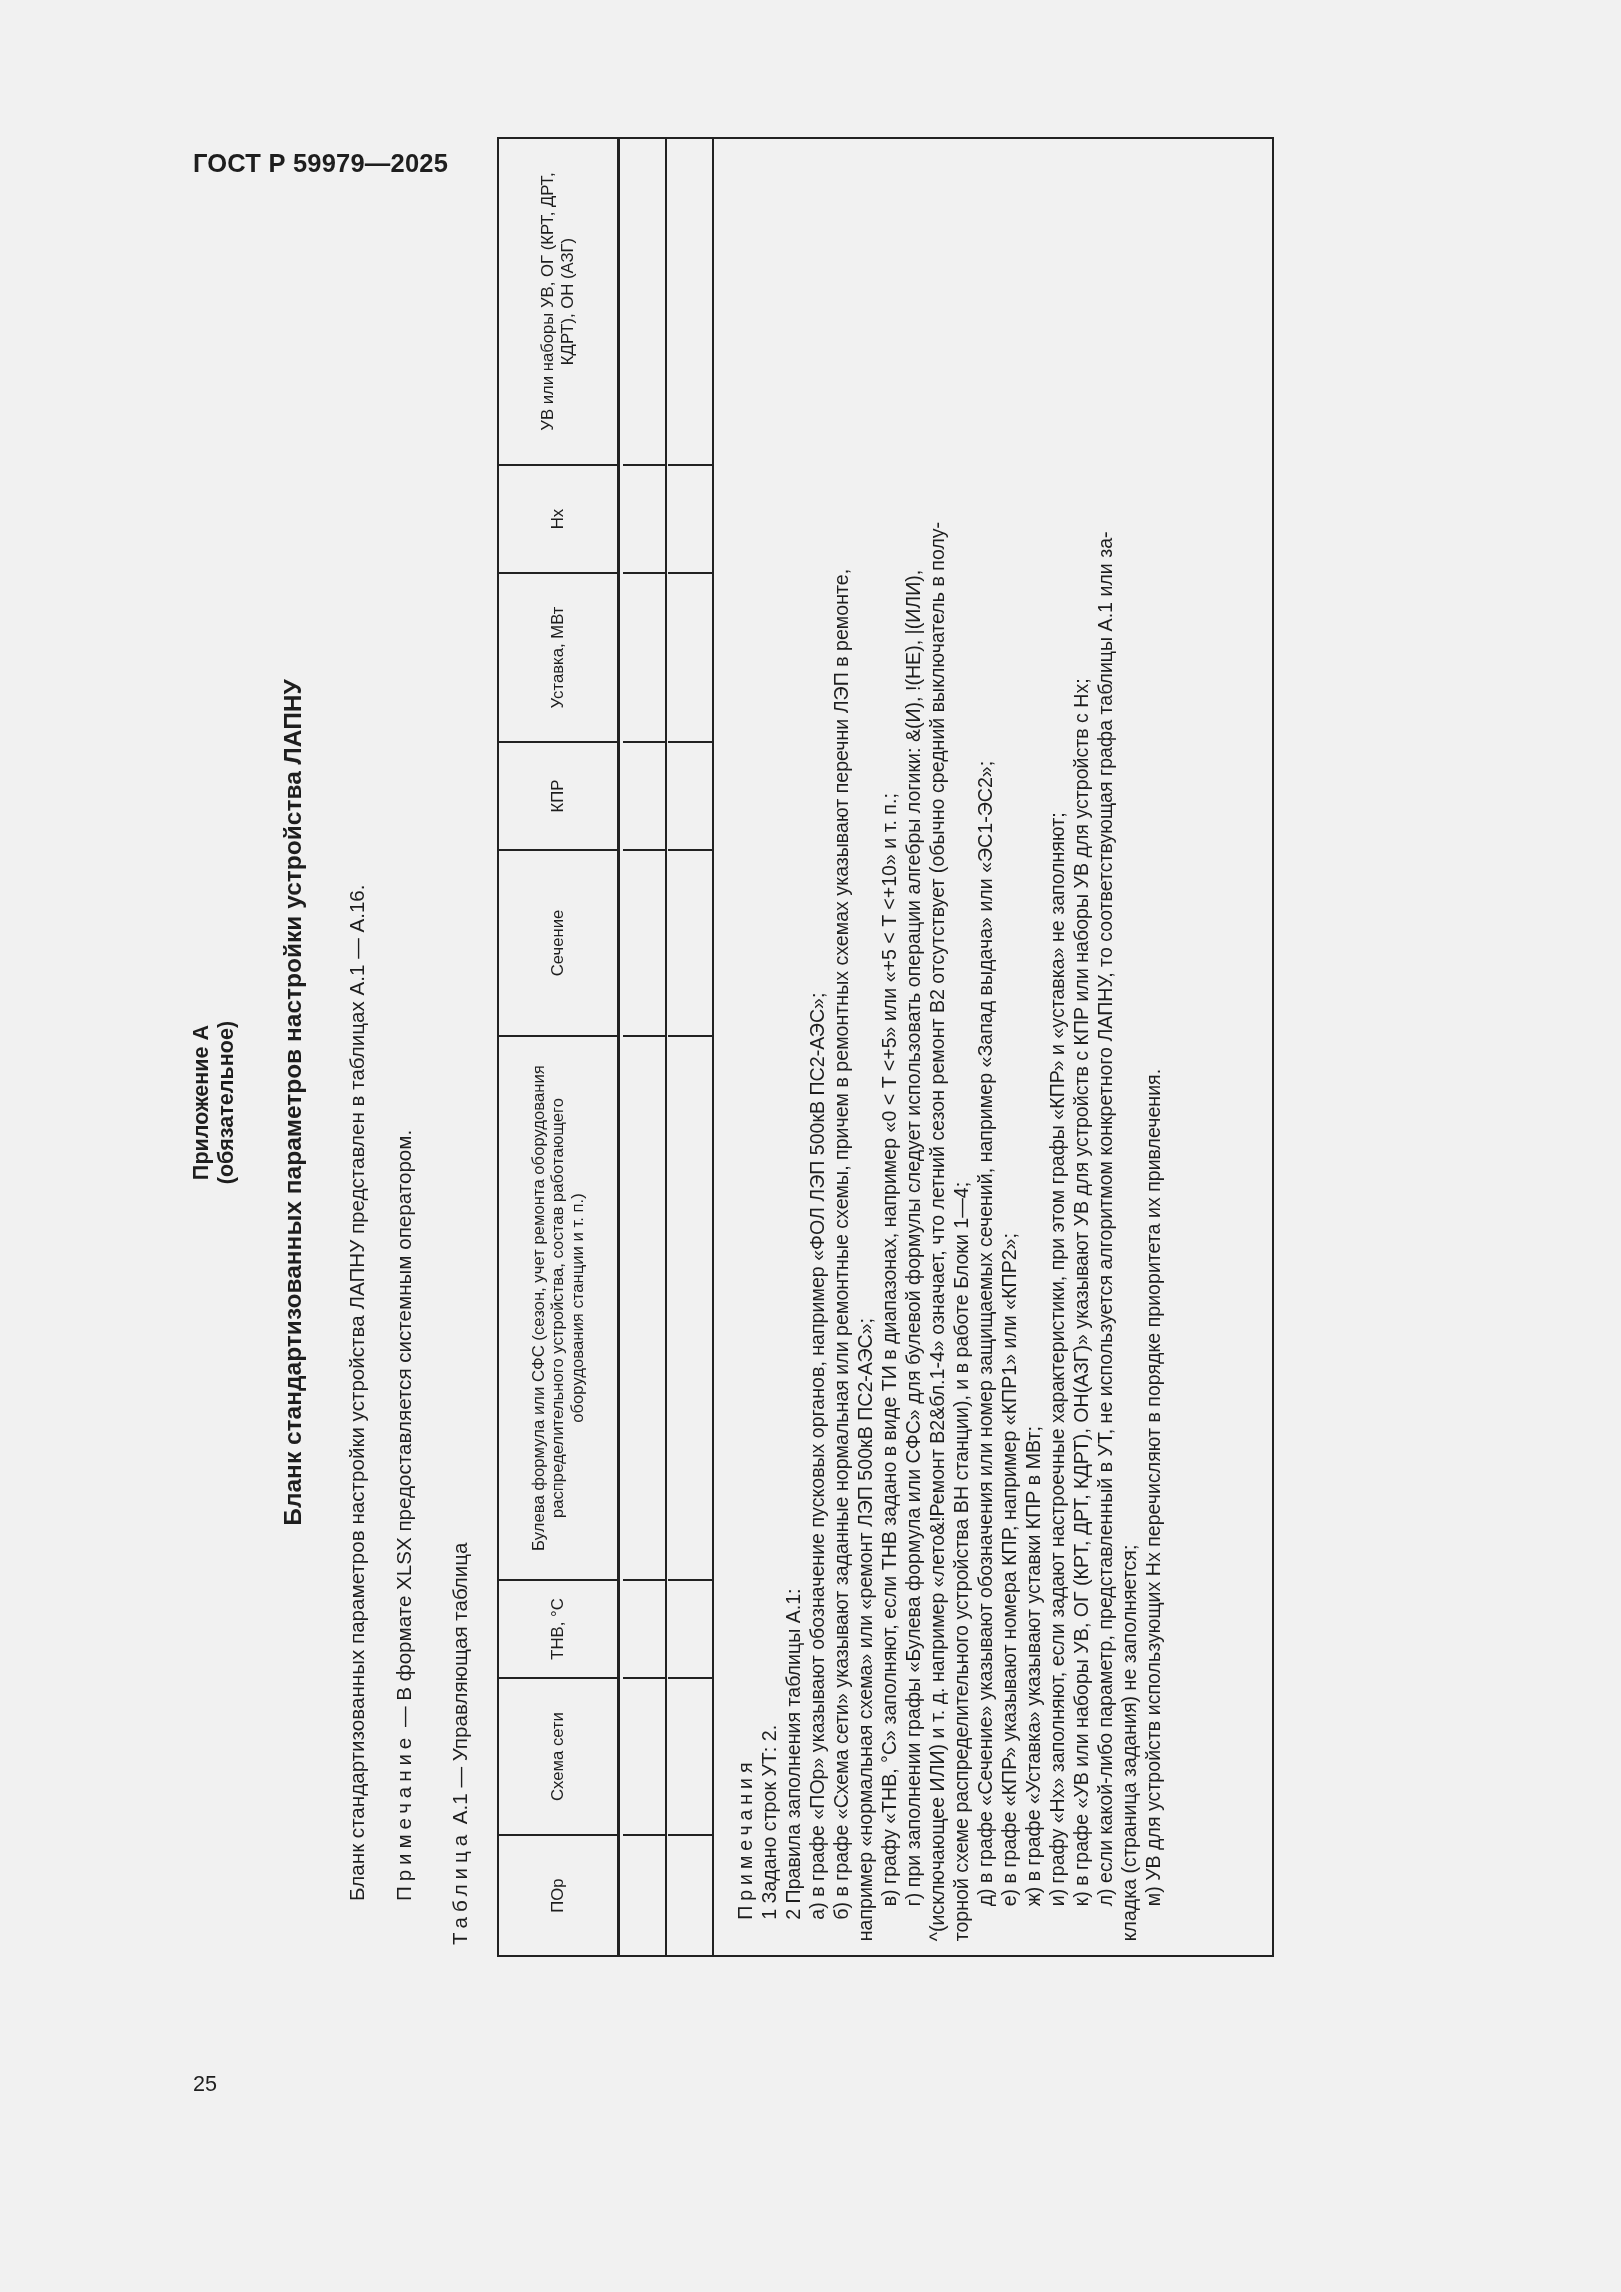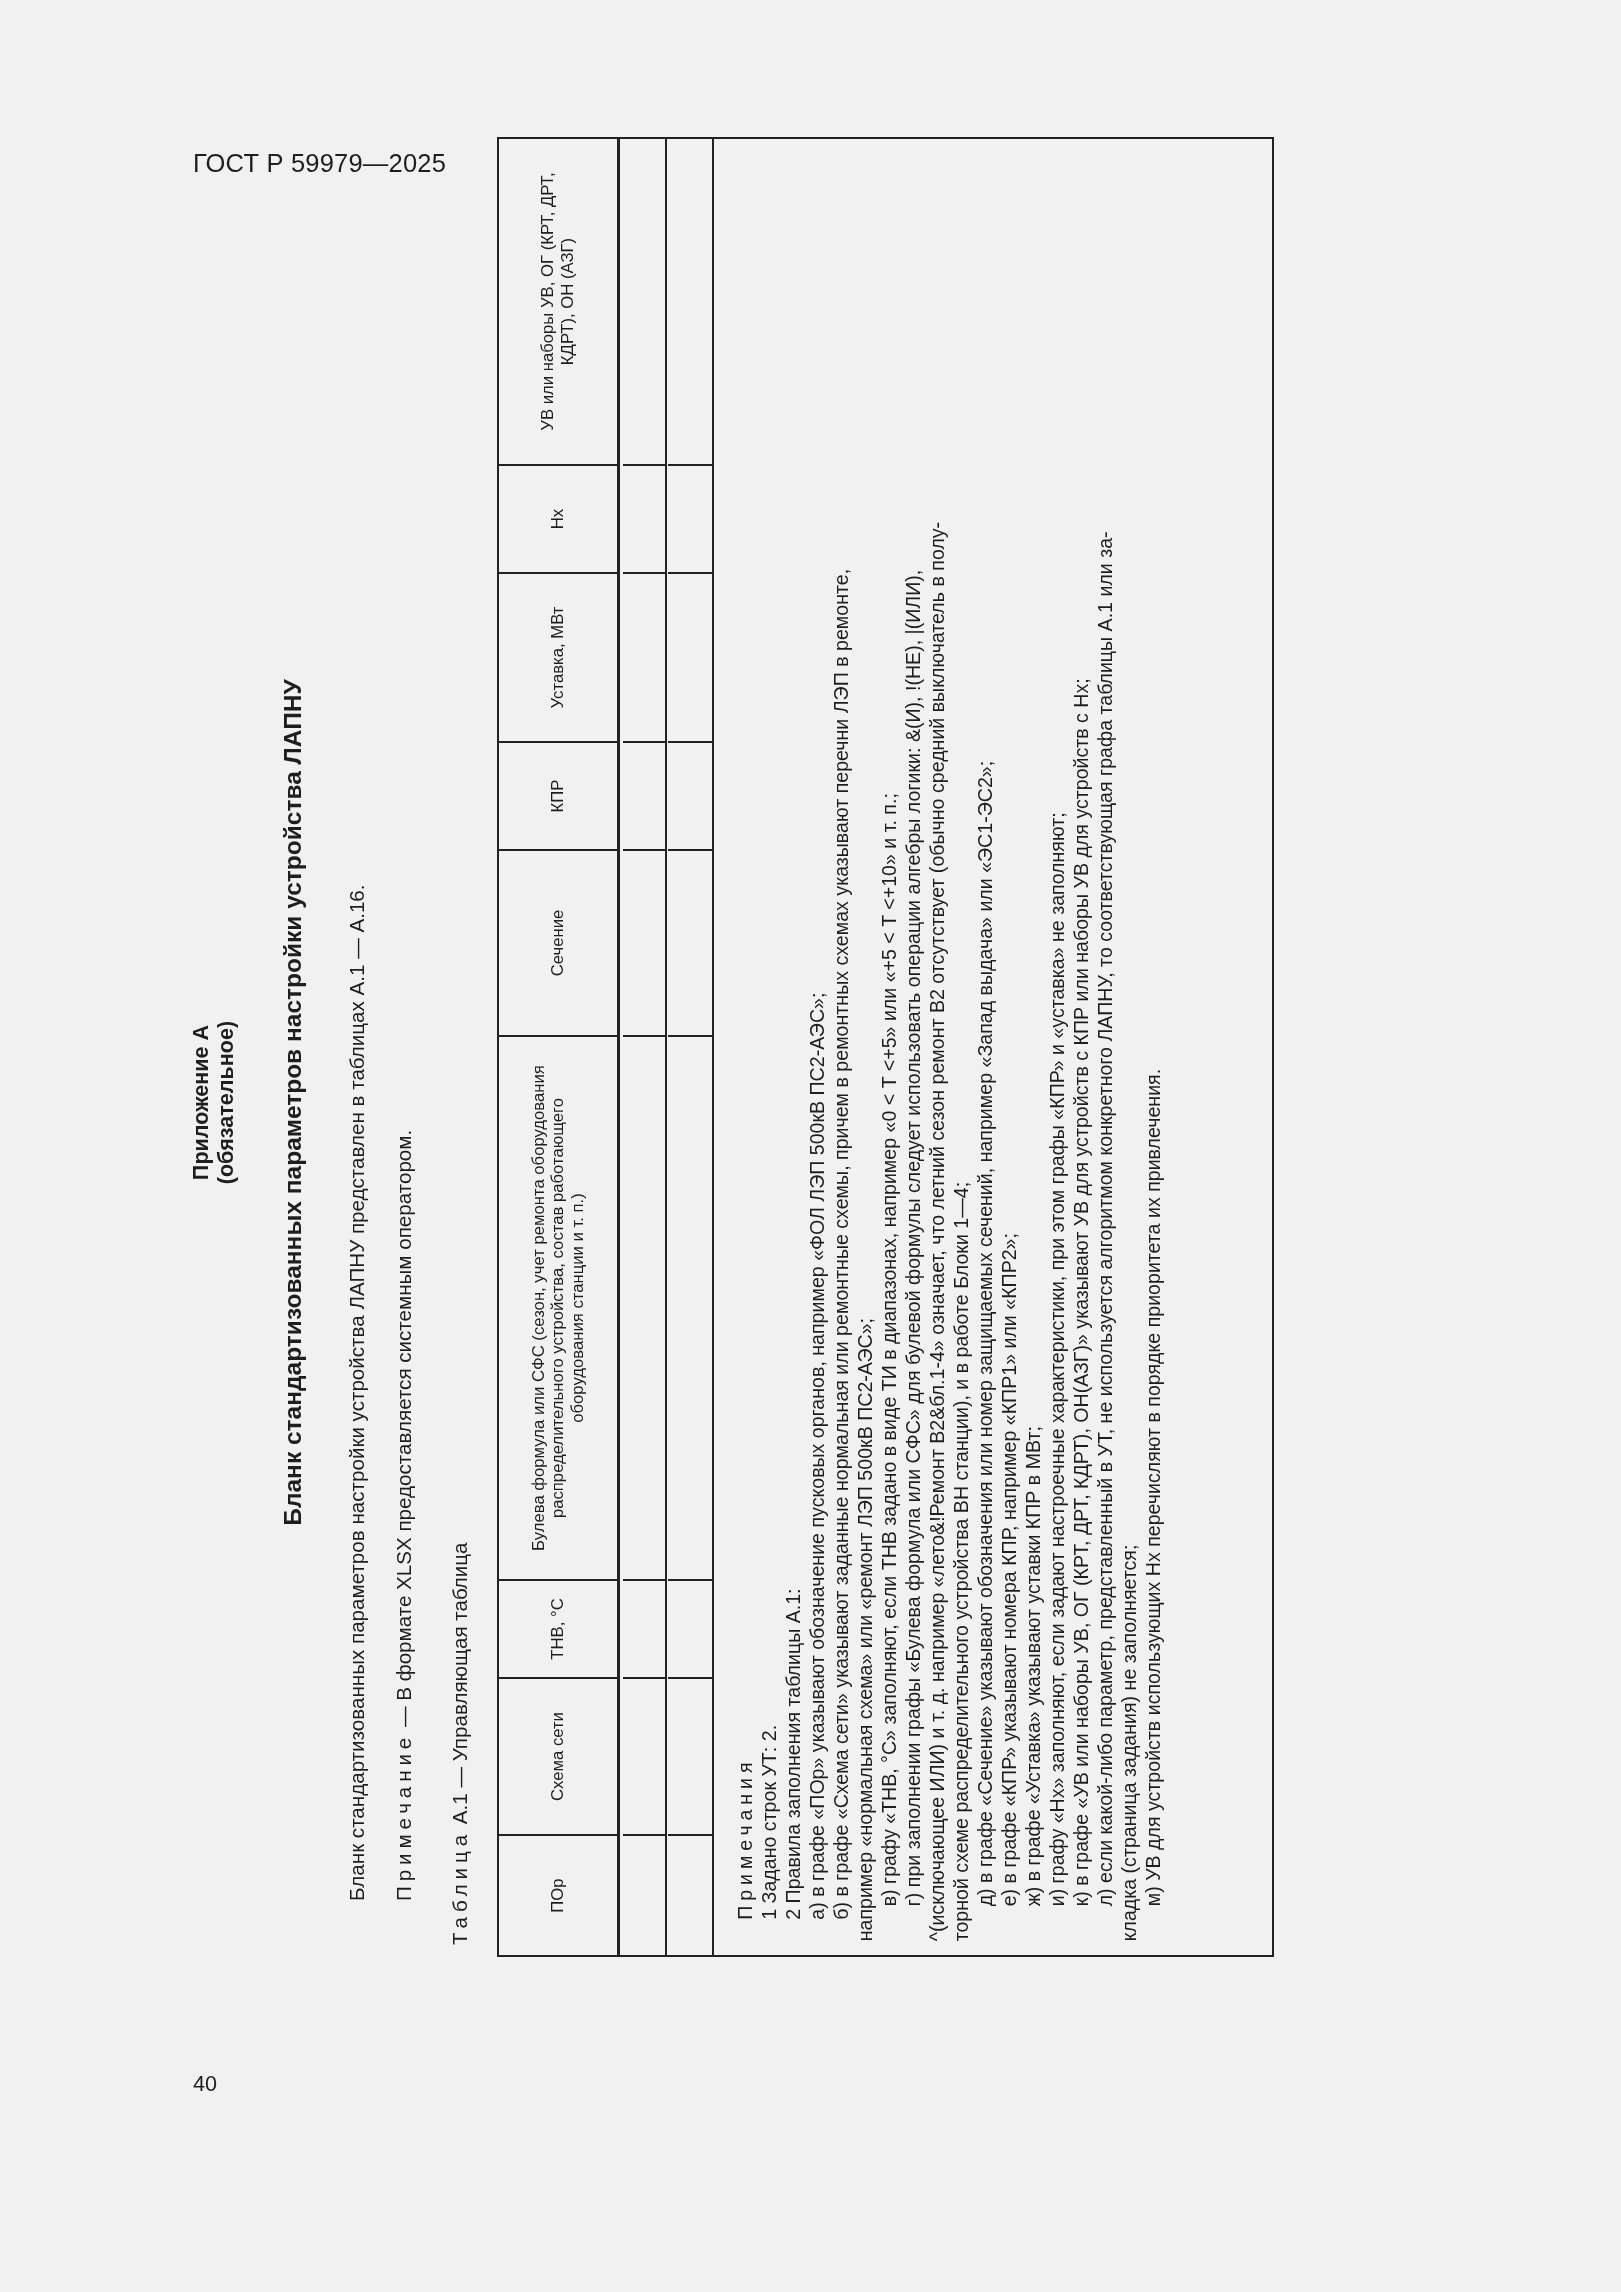--- a/index.html
+++ b/index.html
@@ -1,21 +1,21 @@
 <!DOCTYPE html>
 <html><head>
 <meta charset="utf-8">
 <style>
   html, body { margin:0; padding:0; }
   body {
     width:1621px; height:2293px; background:#f1f1f1; position:relative; overflow:hidden;
     font-family:"Liberation Sans", sans-serif; color:#1e1e1e;
   }
   .doc-code {
-    position:absolute; left:193px; top:149px; font-weight:normal; font-size:25.5px; letter-spacing:0.2px;
+    position:absolute; left:193px; top:149px; font-weight:bold; font-size:25.5px; letter-spacing:0.2px;
   }
   .page-num { position:absolute; left:193px; top:2071px; font-size:21.6px; }
   
   .rot {
     position:absolute; left:176px; top:2058px;
     width:1911px; height:1108px;
     transform-origin:0 0; transform:rotate(-90deg);
   }
   .annex-head { position:absolute; left:0; width:1911px; text-align:center; font-weight:bold; font-size:21.6px; line-height:25.5px; }
   .annex-title { top:11.8px; }
@@ -45,21 +45,21 @@
   }
   .notes p { margin:0; }
   .notes .ind1 { padding-left:21.6px; }
   .notes .ind2 { padding-left:35px; }
   .notes .sp { letter-spacing:4.9px; }
 </style>
 </head>
 <body>
 
 <div class="doc-code">ГОСТ Р 59979—2025</div>
-<div class="page-num">40</div>
+<div class="page-num">25</div>
 
 <div class="rot">
   <div class="annex-head annex-title">Приложение А</div>
   <div class="annex-head annex-sub">(обязательное)</div>
   <div class="main-title">Бланк стандартизованных параметров настройки устройства ЛАПНУ</div>
 
   <div class="intro">Бланк стандартизованных параметров настройки устройства ЛАПНУ представлен в таблицах А.1 — А.16.</div>
   <div class="note-top">
     <span class="sp">Примечание</span><span> — В формате XLSX предоставляется системным оператором.</span>
   </div>

